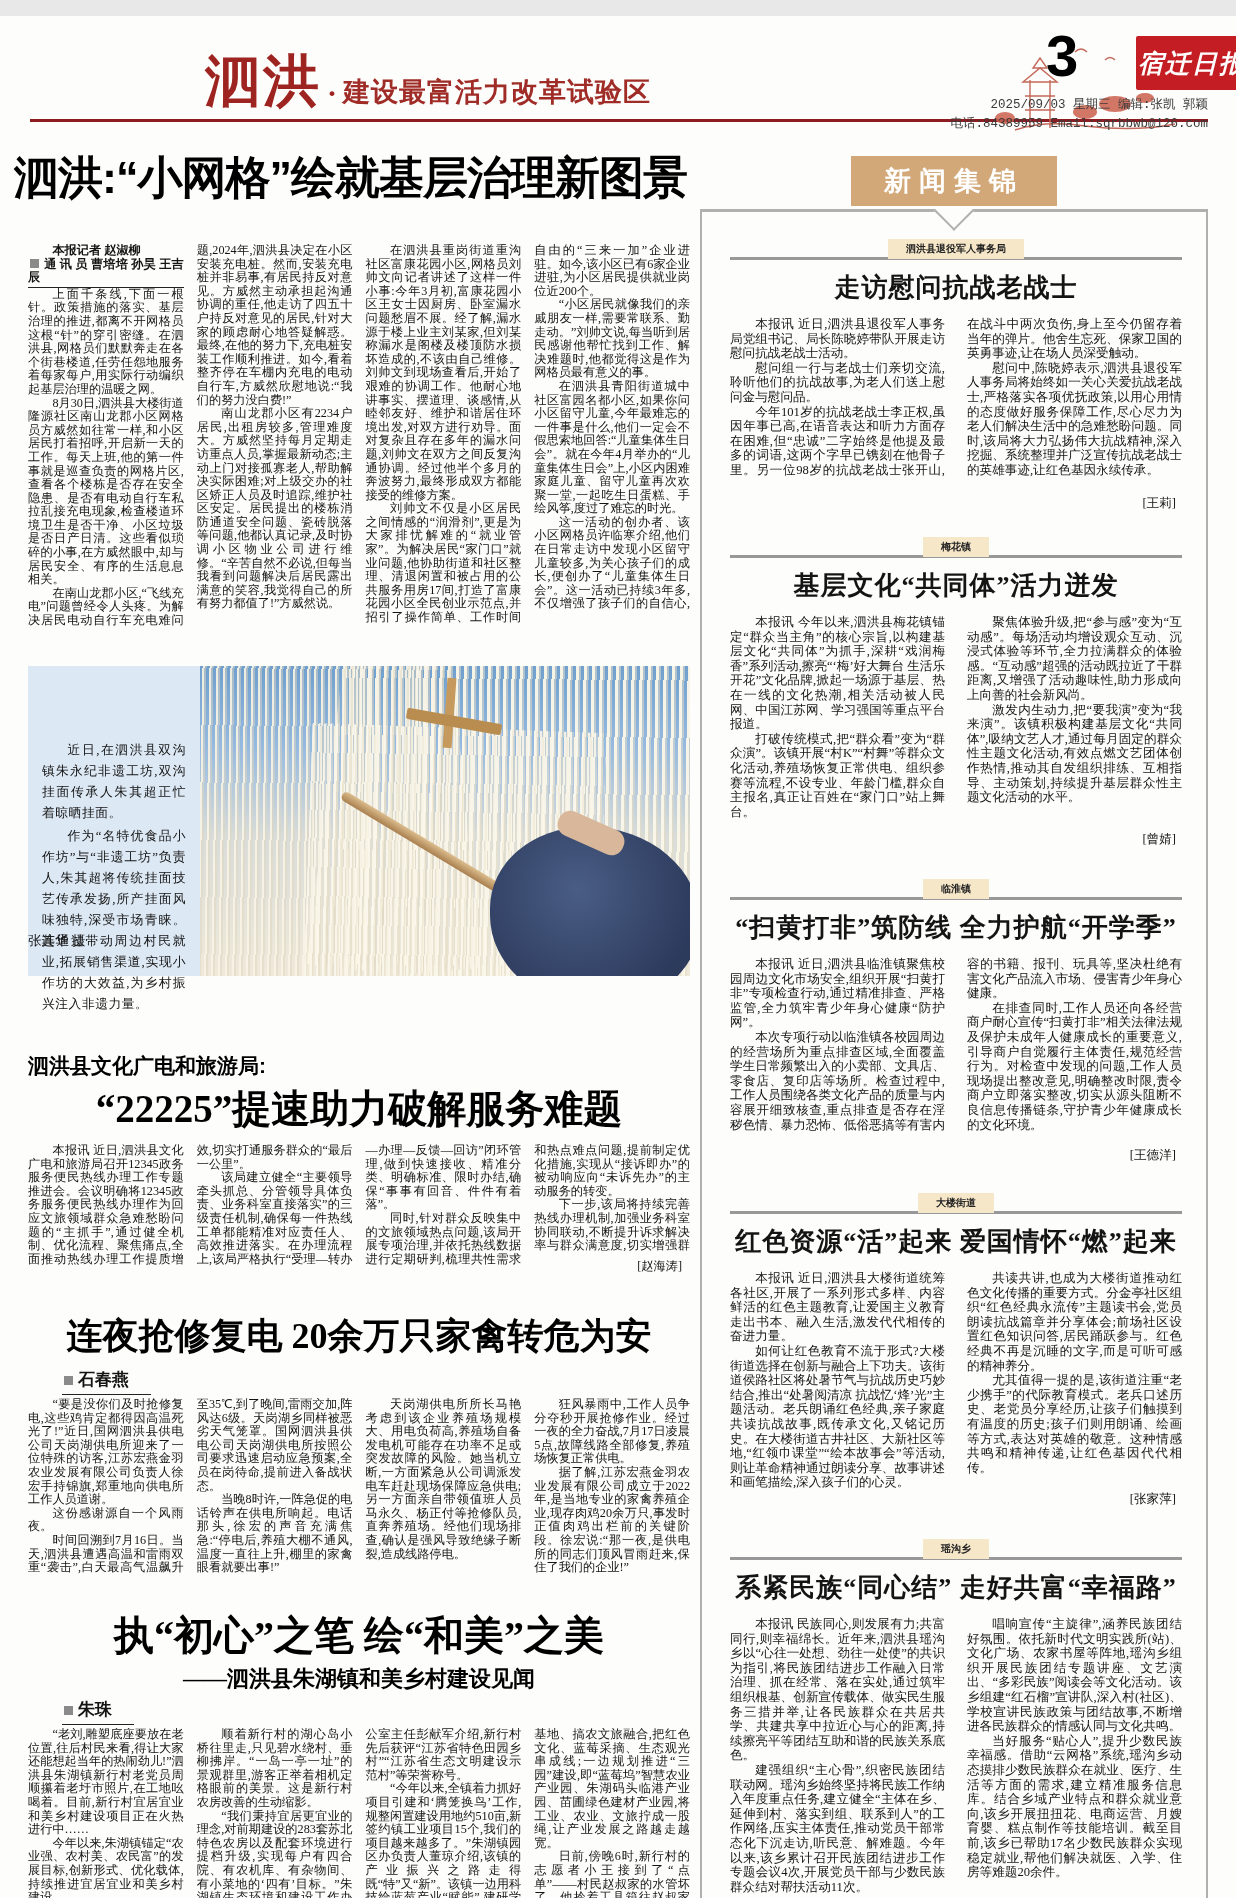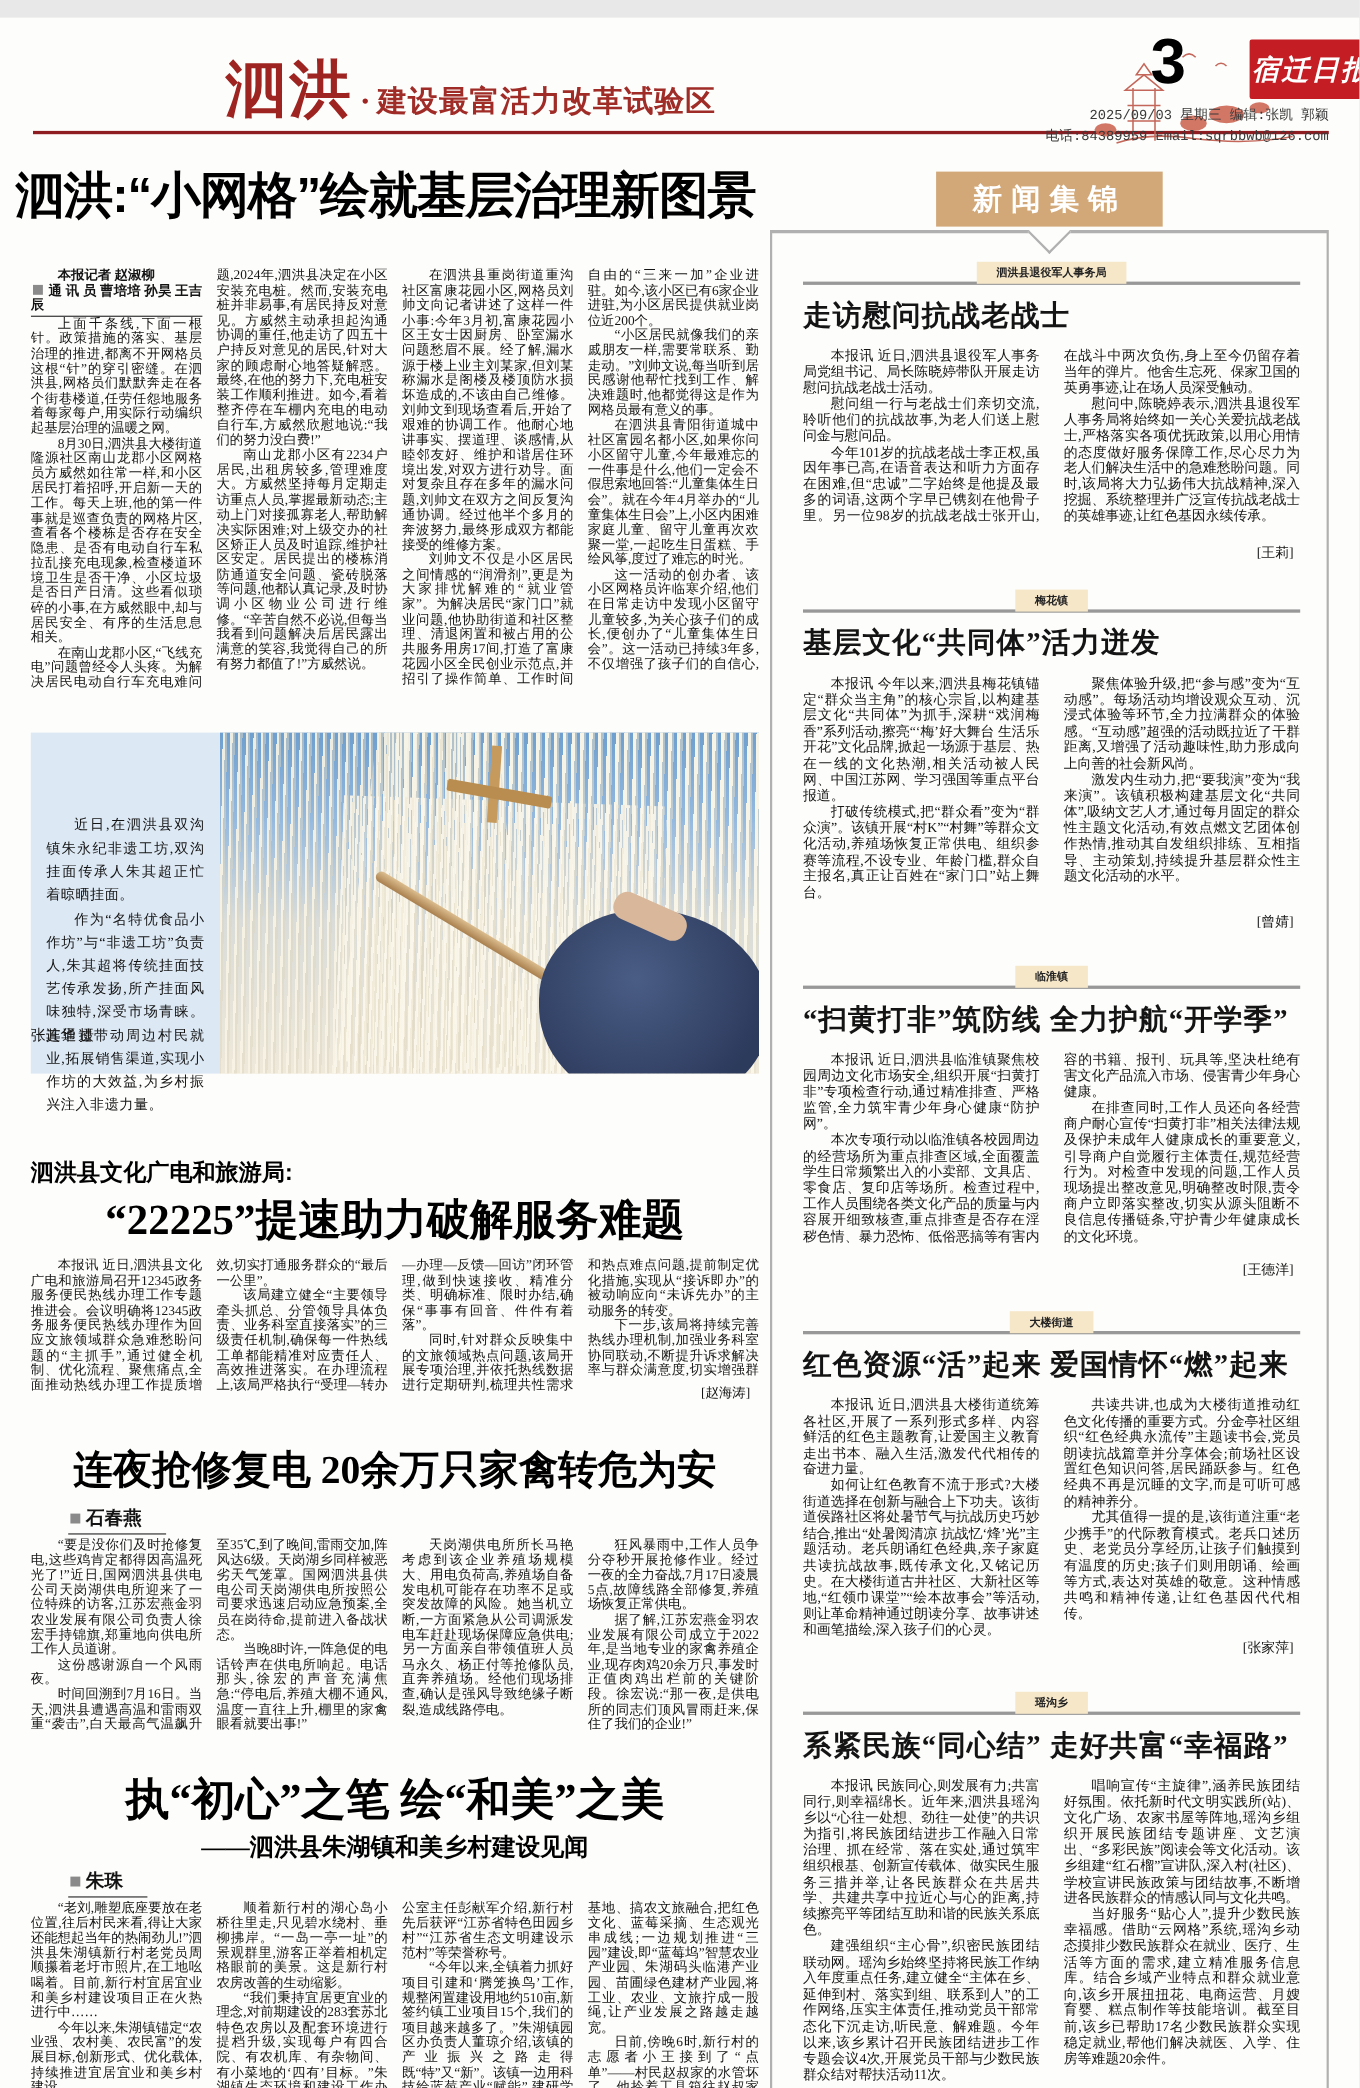--- a/index.html
+++ b/index.html
@@ -61,21 +61,21 @@
   .sb-title { position:absolute; left:50%; top:-56px; transform:translateX(-50%); width:206px; height:50px;
     background:#d2a878; color:#fff; font-family:"Liberation Sans",sans-serif; font-weight:bold; font-size:27px; letter-spacing:8px;
     display:flex; align-items:center; justify-content:center; }
   .sb-notch { position:absolute; left:50%; top:-15px; margin-left:-14px; width:28px; height:28px; background:#fdfdfb;
     border-right:2px solid #b0b0b0; border-bottom:2px solid #b0b0b0; transform:rotate(45deg); }
   .sb-sec { position:absolute; left:28px; width:452px; }
   .sec-headwrap { text-align:center; }
   .sec-label { display:inline-block; position:relative; z-index:2; background:#f6e7c9; padding:3px 18px;
     font-family:"Liberation Sans",sans-serif; font-weight:bold; font-size:10px; color:#222; }
   .sec-rule { height:3px; background:#989898; margin-top:-2px; }
-  .sb-hl { font-weight:bold; font-size:26px; margin-top:10px; letter-spacing:1px; white-space:nowrap; }
+  .sb-hl { font-weight:bold; font-size:26px; text-align:center; margin-top:10px; letter-spacing:1px; white-space:nowrap; }
 </style>
 </head>
 <body>
 
 <div id="page">
 
   <div class="abs" style="left:205px; top:28px; display:flex; align-items:flex-end;">
     <span class="sec-name">泗洪</span>
     <span class="sec-dot" style="padding-bottom:10px;">·</span>
     <span class="sec-slogan" style="padding-bottom:10px;">建设最富活力改革试验区</span>

